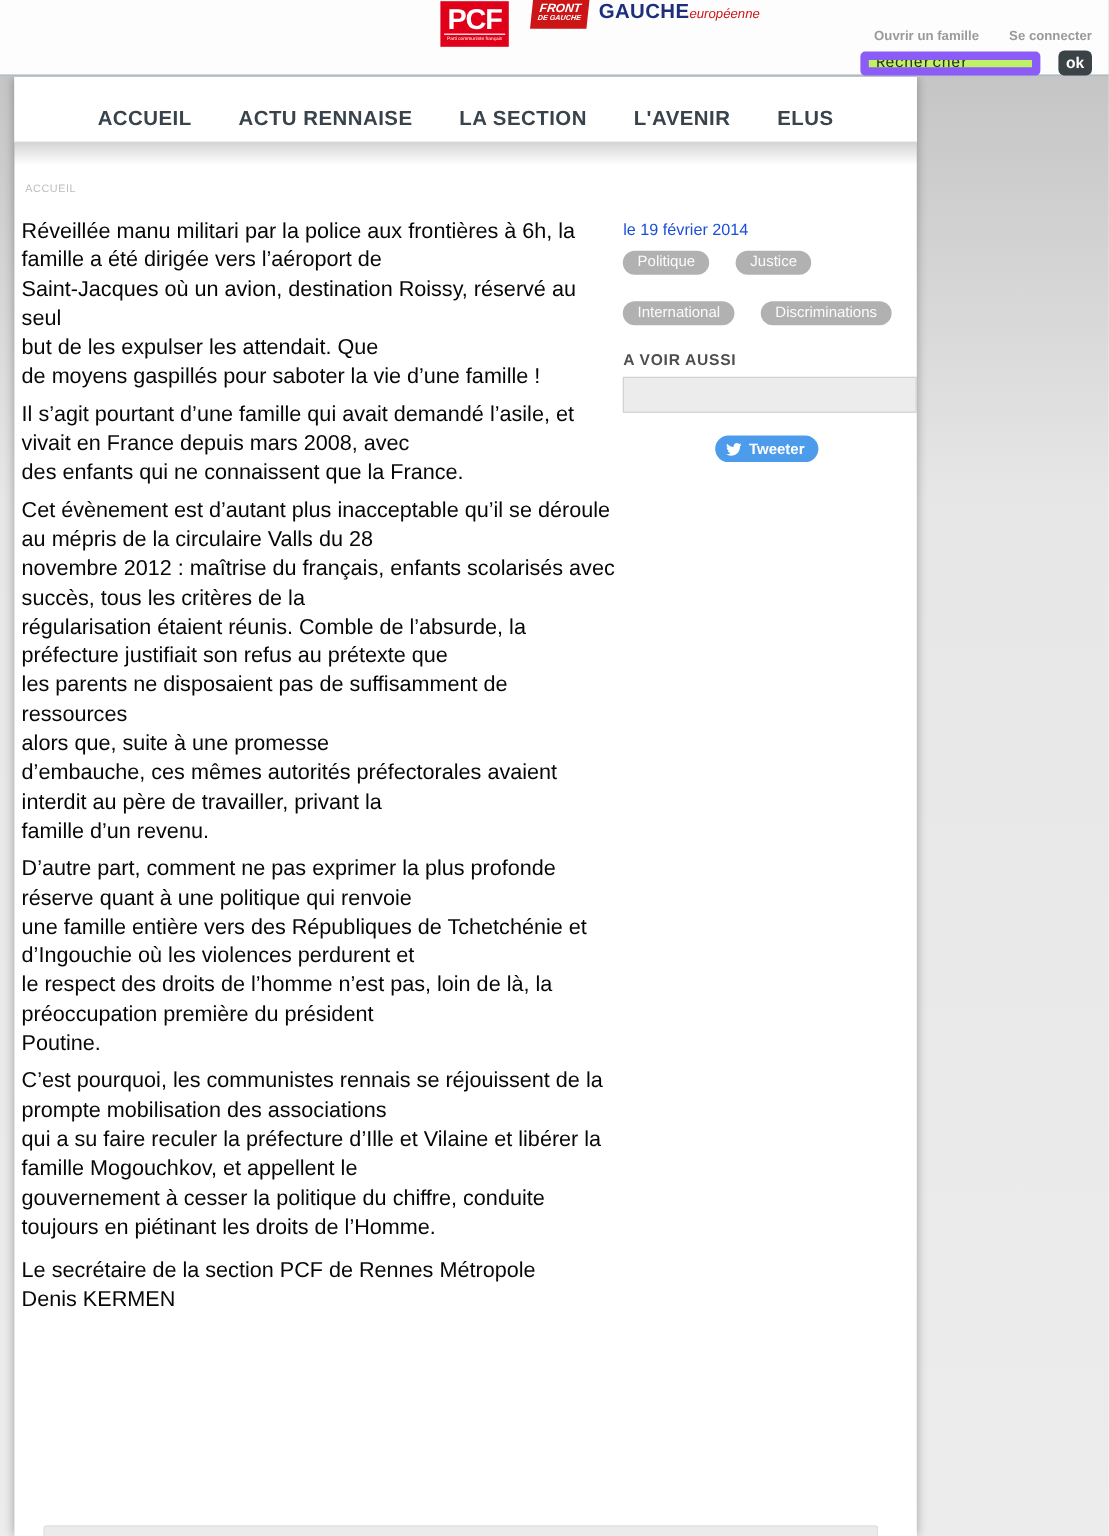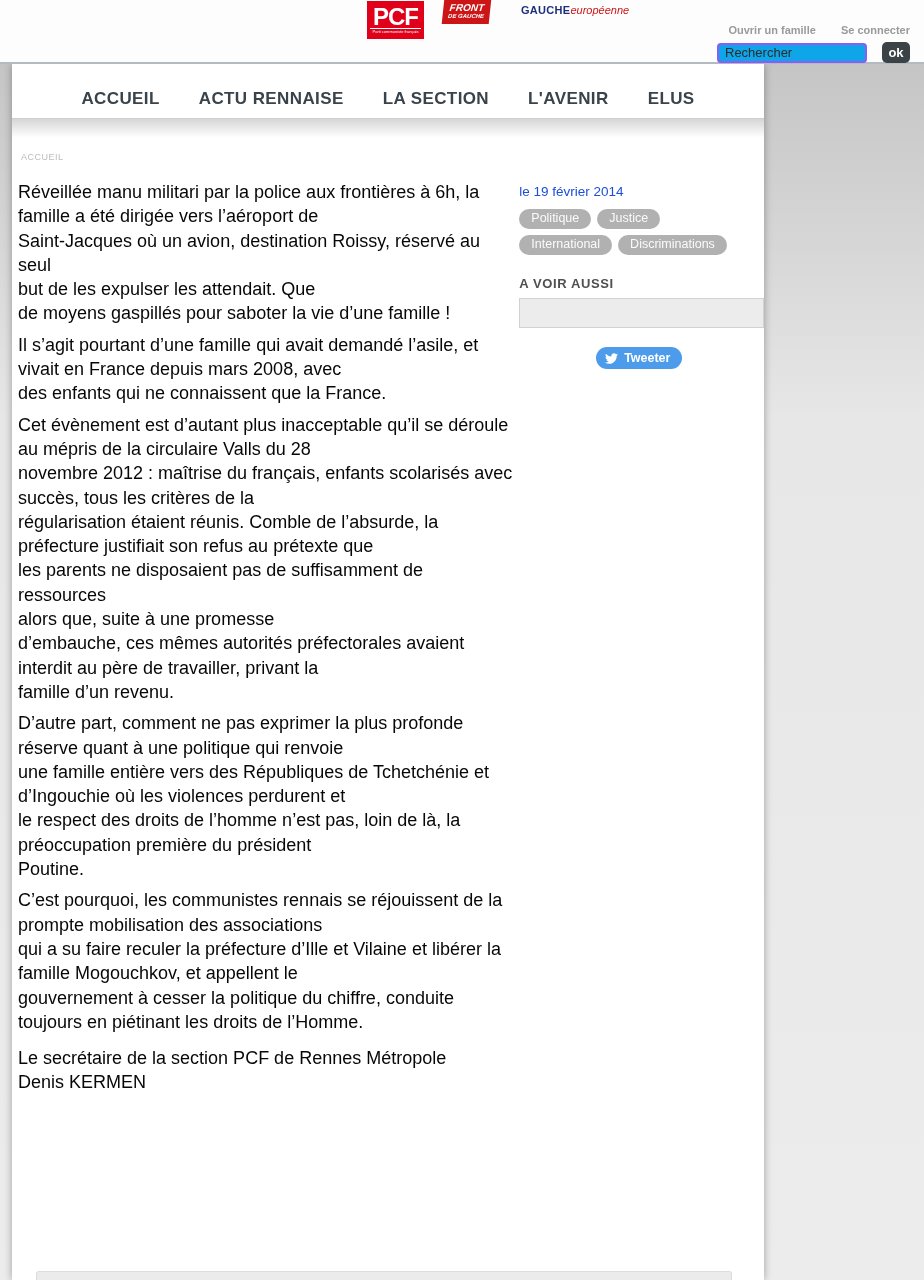--- a/index.html
+++ b/index.html
@@ -25,32 +25,32 @@
   .pcf-tagline { font-size:4px; line-height:6px; white-space:nowrap; border-top:1px solid #fff; width:90%; text-align:center; overflow:hidden; }
   .fdg-logo {
     margin-left:19px; width:47px; height:25px; background:#cc1517; color:#fff;
     display:flex; flex-direction:column; justify-content:center; align-items:center;
     transform:skewX(-6deg); position:relative; top:-1px;
   }
   .fdg-l1 { font-style:italic; font-weight:bold; font-size:10px; line-height:10px; letter-spacing:0; }
   .fdg-l2 { font-style:italic; font-weight:bold; font-size:6px; line-height:7px; }
   .ge-logo { margin-left:9px; position:relative; padding-bottom:6px; white-space:nowrap; }
   .ge-star { position:absolute; left:26px; top:-26px; color:#cc1517; font-size:17px; transform:rotate(-14deg); }
-  .ge-word1 { color:#1d2f7c; font-weight:bold; font-size:11px; letter-spacing:0.3px;margin-left:22px; }
+  .ge-word1 { color:#1d2f7c; font-weight:bold; font-size:17px; letter-spacing:0.3px; }
   .ge-word2 { color:#cc1517; font-style:italic; font-size:11px; }
 
   .top-links { position:absolute; right:14px; top:24px; font-size:11px; font-weight:bold; color:#9a9a9a; }
   .top-links a { color:#9a9a9a; text-decoration:none; }
   .top-links a + a { margin-left:22px; }
 
   .search-wrap { position:absolute; right:14px; top:42px; display:flex; align-items:center; }
   .search-input {
-    width:150px; height:20px; border:2px solid #8b5cf6; border-radius:4px;
-    font-size:13px; color:#2b2b2b; padding:0 6px; background:#0ea5e9; outline:none;
-    font-family:Liberation Sans, sans-serif;
+    width:150px; height:20px; border:7px solid #8b5cf6; border-radius:4px;
+    font-size:13px; color:#2b2b2b; padding:0 6px; background:#bef264; outline:none;
+    font-family:Liberation Mono, monospace;
   }
   .ok-btn {
     margin-left:15px; width:28px; height:21px; background:#3c4347; color:#fff;
     border:none; border-radius:5px; font-size:13px; font-weight:bold; cursor:pointer;
     font-family:"Liberation Sans",sans-serif; line-height:19px;
   }
 
   
   .container {
     position:absolute; left:12px; top:64px; width:752px; height:1216px;
@@ -75,21 +75,21 @@
     font-family:"DejaVu Serif", serif;
     font-size:26px; line-height:31px; color:#1c1c1c; font-weight:bold;
     margin:2px 0 16px 0; letter-spacing:-0.2px;
   }
   .par { font-size:18px; line-height:1.35; color:#070707; margin-bottom:7px; }
   .par:last-child { margin-top:12px; }
 
   
   .sidebar { width:291px; margin-left:6px; padding-top:4px; }
   .side-date { font-size:13.5px; color:#1d4ed8; margin-bottom:10px; }
-  .tags { display:flex; flex-wrap:wrap; gap:6px; width:230px; }
+  .tags { display:flex; flex-wrap:wrap; gap:22px; width:230px; }
   .tag {
     background:#b1b1b1; color:#fbfbfb; font-size:12.5px; line-height:13px;
     padding:3px 12px 4px; border-radius:10px; white-space:nowrap; cursor:pointer;
   }
   .see-also { margin-top:21px; font-size:13px; font-weight:bold; color:#4f4f4f; letter-spacing:0.6px; }
   .see-also-box { margin-top:7px; height:30px; background:#ececec; border:1px solid #d2d2d2; }
   .tweet-row { margin-top:19px; display:flex; justify-content:center; width:240px; }
   .tweet-btn {
     display:inline-flex; align-items:center; gap:6px;
     background:#4c9ceb; color:#fff; border:none; border-radius:11px;

